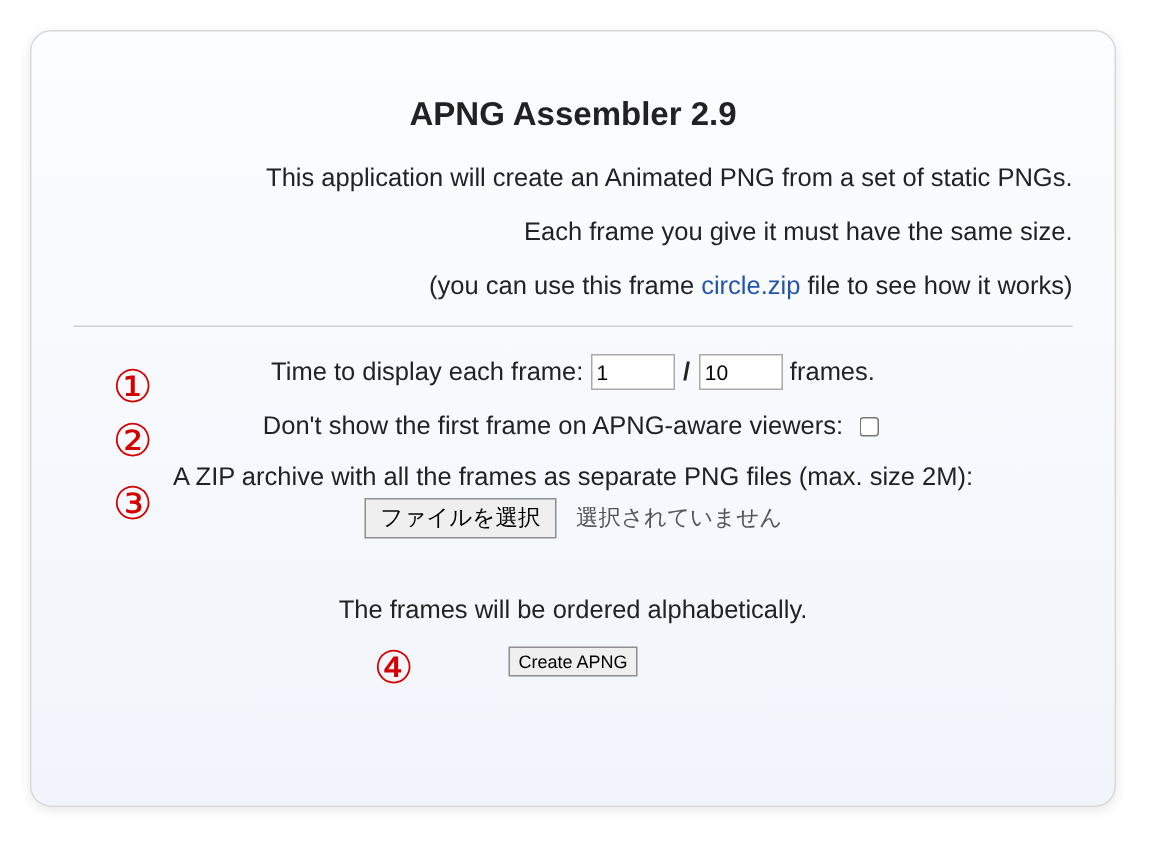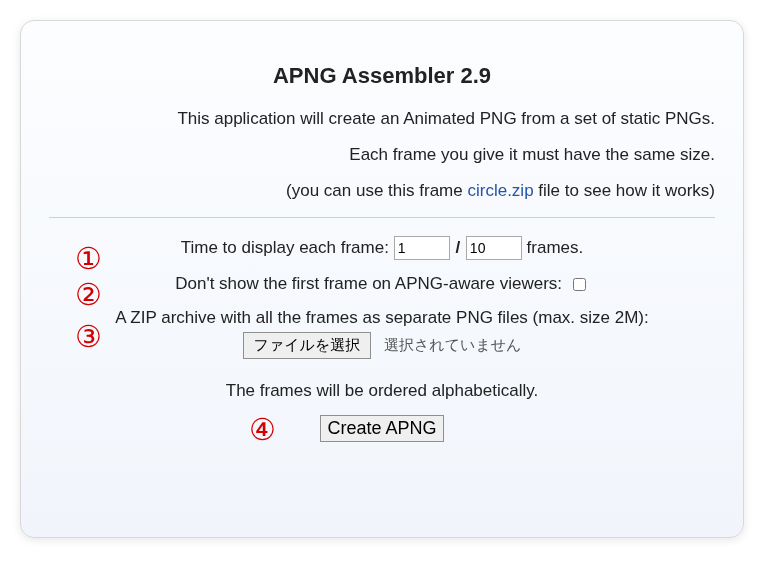--- a/index.html
+++ b/index.html
@@ -95,30 +95,30 @@
     cursor: pointer;
     text-align: right;
   }
   .file-status {
     font-family: Meiryo, "MS PGothic", Arial, sans-serif;
     font-size: 15px;
     color: #555;
     margin-left: 8px;
   }
   .submit-btn {
-    font-size: 18px;
+    font-size: 12px;
     padding: 2px 6px;
     background: #efefef;
     border: 1px solid #8f8f8f;
     cursor: pointer;
   }
   .note {
     text-align: center;
     font-size: 17px;
-    margin-top: 22px;
+    margin-top: 38px;
     margin-bottom: 14px;
   }
   .submit-row {
     position: relative;
     text-align: center;
     margin-top: 8px;
   }
   .submit-row .badge {
     left: 200px;
   }

